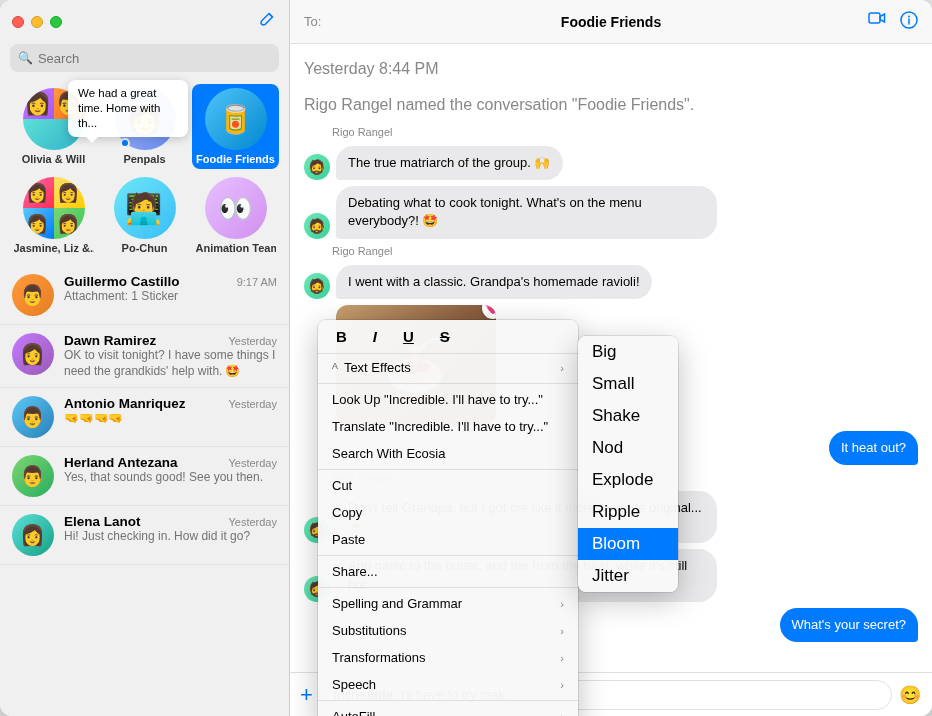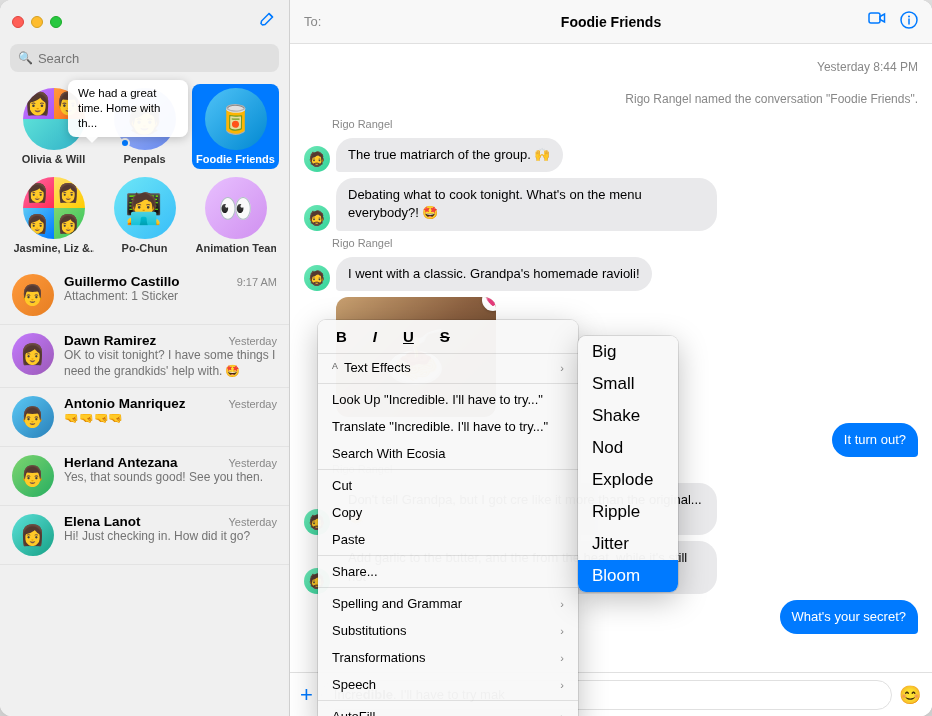--- a/index.html
+++ b/index.html
@@ -196,21 +196,21 @@
     .chat-to { font-size: 13px; color: #888; position: absolute; left: 14px; }
     .header-icons { position: absolute; right: 14px; display: flex; gap: 14px; color: #007aff; font-size: 17px; }
     .chat-messages {
       flex: 1;
       overflow-y: auto;
       padding: 10px 14px;
       display: flex;
       flex-direction: column;
       gap: 6px;
     }
-    .system-msg { text-align: right; font-size: 12px; color: #888; margin: 6px 0; }
+    .system-msg { text-align: left; font-size: 16px; color: #888; margin: 6px 0; }
     .msg-row {
       display: flex;
       align-items: flex-end;
       gap: 6px;
     }
     .msg-row.sent { justify-content: flex-end; }
     .msg-row.received { justify-content: flex-start; }
     .msg-avatar-sm {
       width: 26px;
       height: 26px;
@@ -616,21 +616,21 @@
       <div class="msg-row received" style="margin-left: 32px;">
         <div class="chat-image">
           <div class="chat-image-inner">
             <span style="font-size:50px;">🍝</span>
           </div>
           <div class="heart-reaction">💗</div>
         </div>
       </div>
 
       <div class="msg-row sent">
-        <div class="bubble sent">It turn out?</div>
+        <div class="bubble sent">It heat out?</div>
       </div>
 
       <div class="sender-name">Rigo Rangel</div>
       <div class="msg-row received">
         <div class="msg-avatar-sm" style="background: linear-gradient(135deg, #6ee7b7, #34d399); border-radius:50%; display:flex; align-items:center; justify-content:center; font-size:14px; flex-shrink:0;">🧔</div>
         <div class="bubble received">Don't tell Grandpa, but I got cre like it more than the original... 🍝</div>
       </div>
 
       <div class="msg-row received">
         <div class="msg-avatar-sm" style="background: linear-gradient(135deg, #6ee7b7, #34d399); border-radius:50%; display:flex; align-items:center; justify-content:center; font-size:14px; flex-shrink:0;">🧔</div>
@@ -729,16 +729,16 @@
 
   </div>
 
   <div class="submenu">
     <div class="sub-item">Big</div>
     <div class="sub-item">Small</div>
     <div class="sub-item">Shake</div>
     <div class="sub-item">Nod</div>
     <div class="sub-item">Explode</div>
     <div class="sub-item">Ripple</div>
+    <div class="sub-item selected">Bloom</div>
     <div class="sub-item">Jitter</div>
-    <div class="sub-item selected">Bloom</div>
   </div>
 </div>
 
 </body></html>

